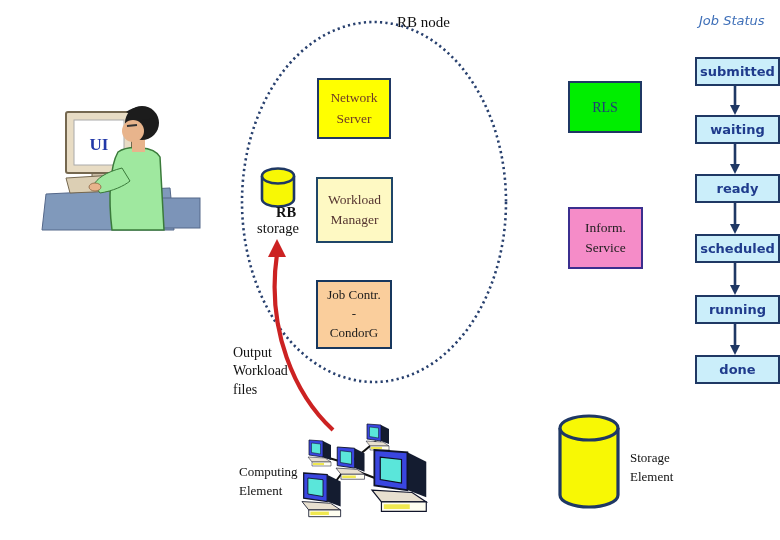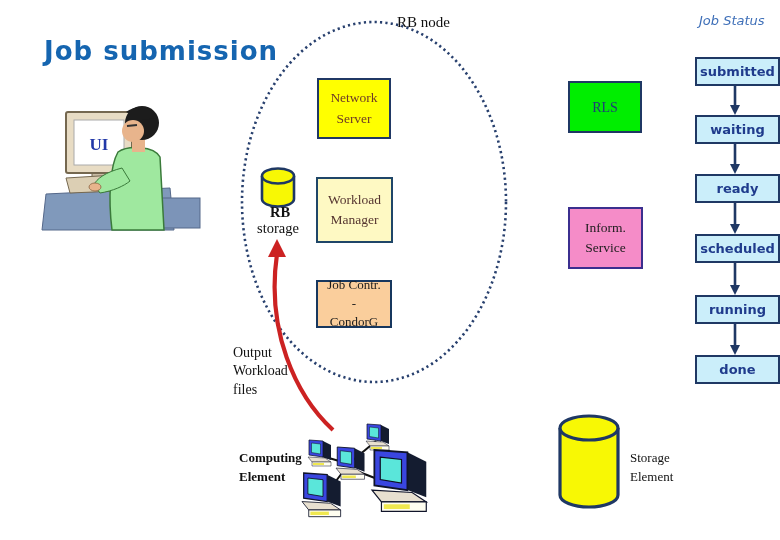--- a/index.html
+++ b/index.html
@@ -14,39 +14,39 @@
   .rb-node-label{left:397px;top:14px;font-size:15px;color:#111;white-space:nowrap;}
   .job-status-label{left:699px;top:13px;font-family:"DejaVu Sans",sans-serif;font-style:italic;
                     font-size:13px;color:#3E6FB8;white-space:nowrap;}
 
   .box{display:flex;flex-direction:column;align-items:center;justify-content:center;
        text-align:center;line-height:1.5;}
   .net-server{left:317px;top:78px;width:74px;height:61px;background:#FFFF00;
               border:2px solid #203864;color:#6E3A28;font-size:13.5px;}
   .workload{left:316px;top:177px;width:77px;height:66px;background:#fef9c3;
             border:2.5px solid #1F4668;color:#553530;font-size:13.5px;}
-  .job-contr{left:316px;top:280px;width:76px;height:48px;background:#FACE9C;
+  .job-contr{left:316px;top:280px;width:76px;height:69px;background:#FACE9C;
              border:2.5px solid #17375E;color:#1c1c1c;font-size:13px;line-height:1.45;}
   .rls{left:568px;top:81px;width:74px;height:52px;background:#00EE00;
        border:2px solid #1F3864;color:#1F3B78;font-size:14px;}
   .inform{left:568px;top:207px;width:75px;height:62px;background:#F58CC8;
           border:2.5px solid #3B2F8F;color:#1c1c1c;font-size:13.5px;}
 
-  .rb-label{left:260px;top:204px;width:40px;text-align:center;font-weight:bold;
+  .rb-label{left:266px;top:204px;width:40px;text-align:center;font-weight:bold;
             font-size:14.5px;color:#111;}
   .rb-storage-label{left:244px;top:220px;width:68px;text-align:center;font-size:14.5px;color:#111;}
 
   .status{left:695px;width:85px;height:29px;background:#CBEEFA;border:2px solid #1F3864;
           display:flex;align-items:center;justify-content:center;
           font-family:"DejaVu Sans",sans-serif;font-weight:bold;font-size:13px;color:#1F3B8C;}
 
   .annot{font-size:14px;color:#111;line-height:1.32;}
   .out-sandbox{left:233px;top:344px;}
   .elem-label{font-size:13px;color:#111;line-height:1.45;}
-  .comp-elem{left:239px;top:449px;font-weight:bold;}
+  .comp-elem{left:239px;top:463px;}
   .stor-elem{left:630px;top:449px;}
 </style>
 </head>
 <body>
 
 <div id="slide">
 
   <svg id="bg-svg" viewBox="0 0 780 540" xmlns="http://www.w3.org/2000/svg">
 
     <ellipse cx="374" cy="202" rx="132" ry="180" fill="none" stroke="#28406E" stroke-width="2.6" stroke-dasharray="2.2 3.2"></ellipse>
@@ -146,21 +146,20 @@
         <polygon points="30,2 46,10 46,40 30,34" fill="#141C30"></polygon>
         <polygon points="2,0 30,2 30,34 2,30" fill="#3A46E0" stroke="#10142A" stroke-width="1.5"></polygon>
         <polygon points="7,6 25,8 25,28 7,25" fill="#5AE6DA" stroke="#0C1020" stroke-width="1"></polygon>
         <polygon points="0,34 34,36 46,44 8,44" fill="#E8E0D0" stroke="#10142A" stroke-width="1"></polygon>
         <polygon points="8,44 46,44 46,52 8,52" fill="#FFFEF0" stroke="#10142A" stroke-width="1"></polygon>
         <rect x="10" y="46" width="22" height="4" fill="#F0E850"></rect>
       </g>
     </g>
   </svg>
 
-  <div class="abs slide-title">Job submission</div>
   <div class="abs rb-node-label">RB node</div>
   <div class="abs job-status-label">Job Status</div>
 
   <div class="abs box net-server">Network Server</div>
   <div class="abs box workload">Workload Manager</div>
   <div class="abs box job-contr">
     <div>Job Contr.</div>
     <div>-</div>
     <div>CondorG</div>
   </div>

